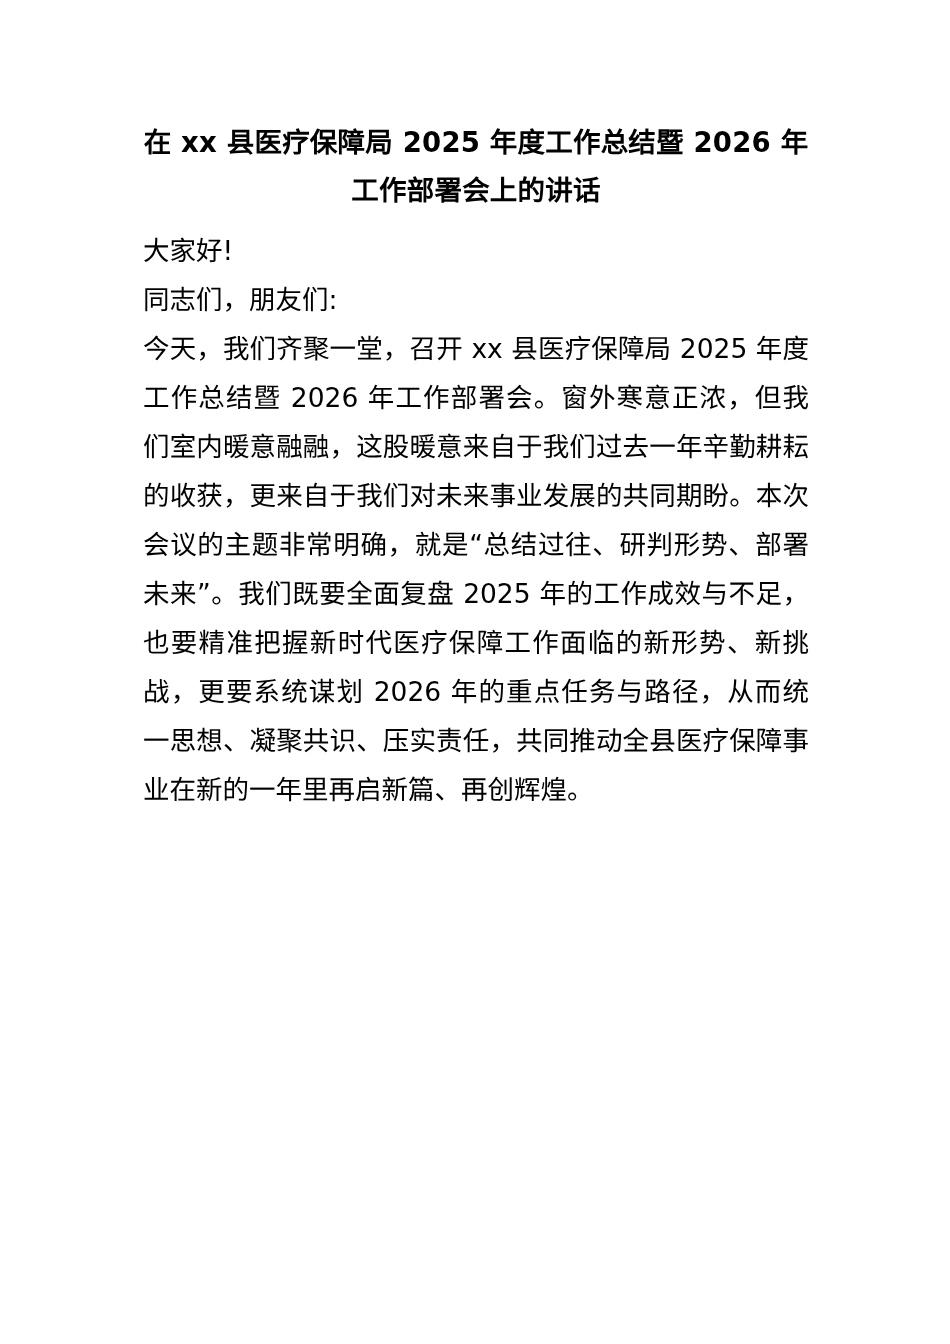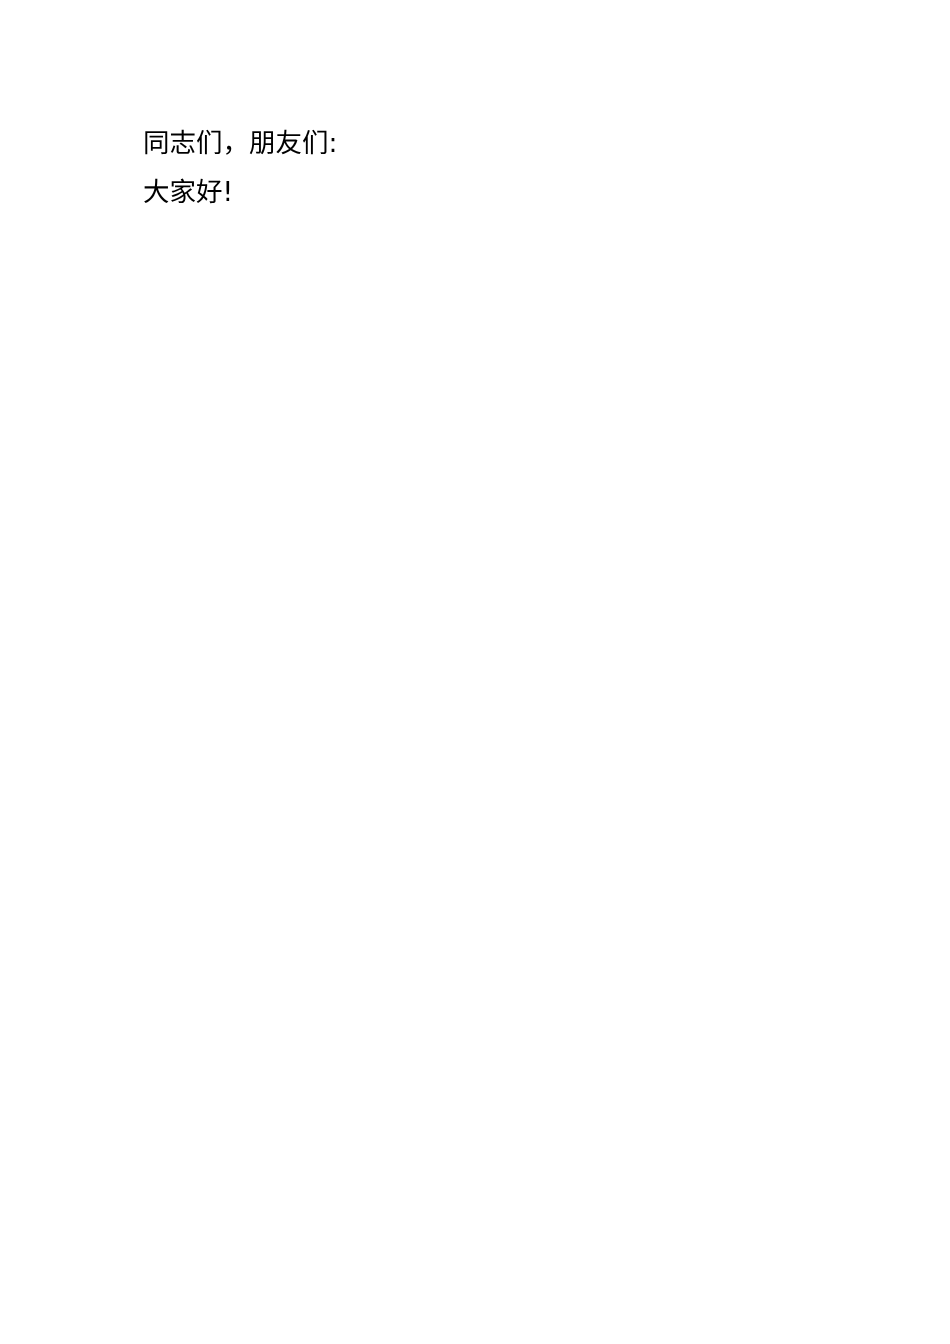--- a/index.html
+++ b/index.html
@@ -50,21 +50,23 @@
     letter-spacing: 0px;
   }
   .para + .para { margin-top: 0px; }
 </style>
 </head>
 <body>
 
 <div class="page">
   <div class="content">
 
+    <h1 class="doc-title">在 xx 县医疗保障局 2025 年度工作总结暨 2026 年工作部署会上的讲话</h1>
+
+    <p class="para">大家好!</p>
 
     <p class="para">同志们，朋友们:</p>
 
-    <p class="para">大家好!</p>
-
+    <p class="para">今天，我们齐聚一堂，召开 xx 县医疗保障局 2025 年度工作总结暨 2026 年工作部署会。窗外寒意正浓，但我们室内暖意融融，这股暖意来自于我们过去一年辛勤耕耘的收获，更来自于我们对未来事业发展的共同期盼。本次会议的主题非常明确，就是“总结过往、研判形势、部署未来”。我们既要全面复盘 2025 年的工作成效与不足，也要精准把握新时代医疗保障工作面临的新形势、新挑战，更要系统谋划 2026 年的重点任务与路径，从而统一思想、凝聚共识、压实责任，共同推动全县医疗保障事业在新的一年里再启新篇、再创辉煌。</p>
 
 
   </div>
 </div>
 
 </body></html>

